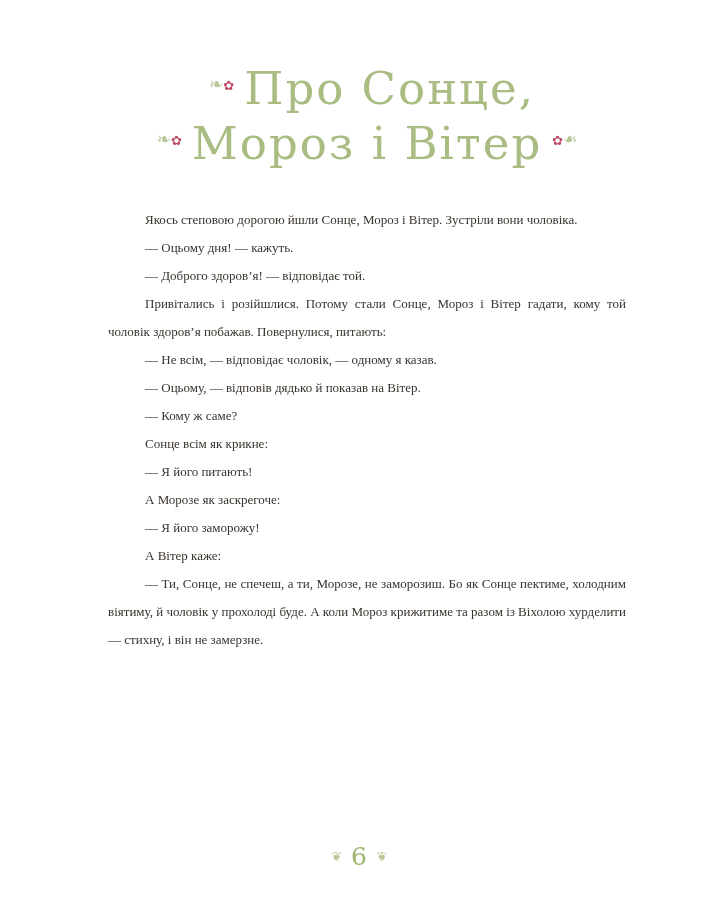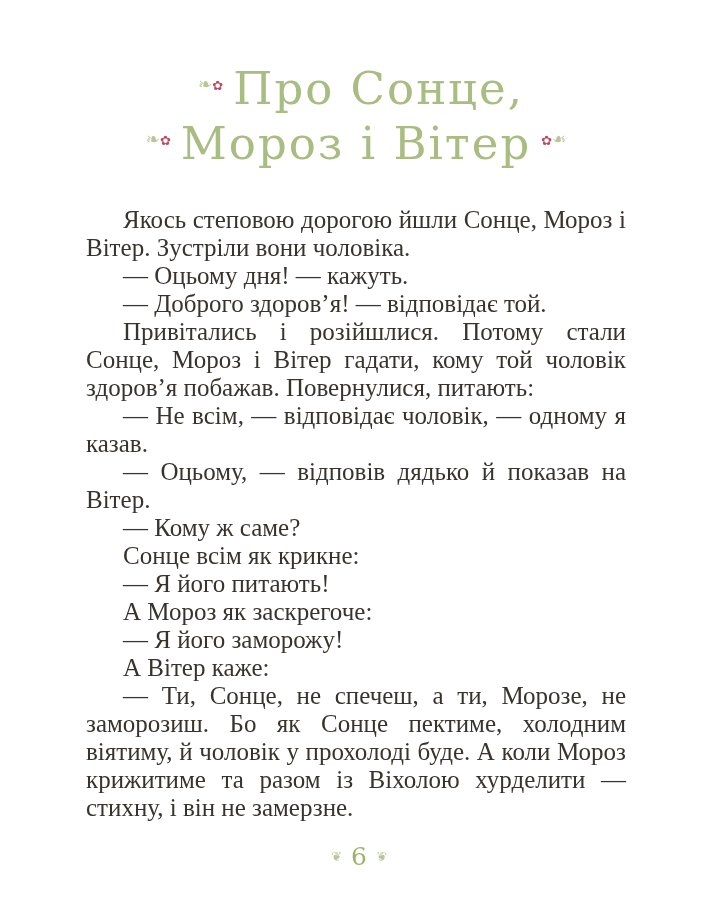--- a/index.html
+++ b/index.html
@@ -8,21 +8,21 @@
     width: 718px;
     height: 907px;
     background: #ffffff;
     font-family: "Liberation Serif", "DejaVu Serif", serif;
     overflow: hidden;
   }
   .page {
     position: relative;
     width: 718px;
     height: 907px;
-    padding: 62px 92px 0 86px;
+    padding: 62px 92px 0 108px;
     background: #ffffff;
   }
   .title-block {
     text-align: center;
     margin-bottom: 34px;
     user-select: none;
   }
   .title-line {
     font-family: "DejaVu Serif", serif;
     font-size: 45px;
@@ -36,21 +36,21 @@
     font-size: 17px;
     letter-spacing: 0;
     vertical-align: 14px;
     margin: 0 10px;
   }
   .orn .leaf  { color: var(--leaf-green, #b7c795); }
   .orn .flower{ color: var(--flower-red, #b94b62); font-size: 13px; }
   .orn.flip { transform: scaleX(-1); }
   .story {
     color: var(--body-text, #39332d);
-    font-size: 25px;
+    font-size: 13px;
     line-height: 28px;
     text-align: justify;
   }
   .story p {
     margin: 0;
     text-indent: 37px;
   }
   .footer {
     position: absolute;
     left: 0;
@@ -88,21 +88,21 @@
   <div class="story">
     <p>Якось степовою дорогою йшли Сонце, Мороз і Вітер. Зустріли вони чоловіка.</p>
     <p>— Оцьому дня! — кажуть.</p>
     <p>— Доброго здоров’я! — відповідає той.</p>
     <p>Привітались і розійшлися. Потому стали Сонце, Мороз і Вітер гадати, кому той чоловік здоров’я побажав. Повернулися, питають:</p>
     <p>— Не всім, — відповідає чоловік, — одному я казав.</p>
     <p>— Оцьому, — відповів дядько й показав на Вітер.</p>
     <p>— Кому ж саме?</p>
     <p>Сонце всім як крикне:</p>
     <p>— Я його питають!</p>
-    <p>А Мороз як заскрегоче:</p>
+    <p>А Морозе як заскрегоче:</p>
     <p>— Я його заморожу!</p>
     <p>А Вітер каже:</p>
     <p>— Ти, Сонце, не спечеш, а ти, Морозе, не заморозиш. Бо як Сонце пектиме, холодним віятиму, й чоловік у прохолоді буде. А коли Мороз крижитиме та разом із Віхолою хурделити — стихну, і він не замерзне.</p>
   </div>
 
   <div class="footer">
     <span class="orn-small">❦</span><span>6</span><span class="orn-small flip">❦</span>
   </div>
 
 </div>

